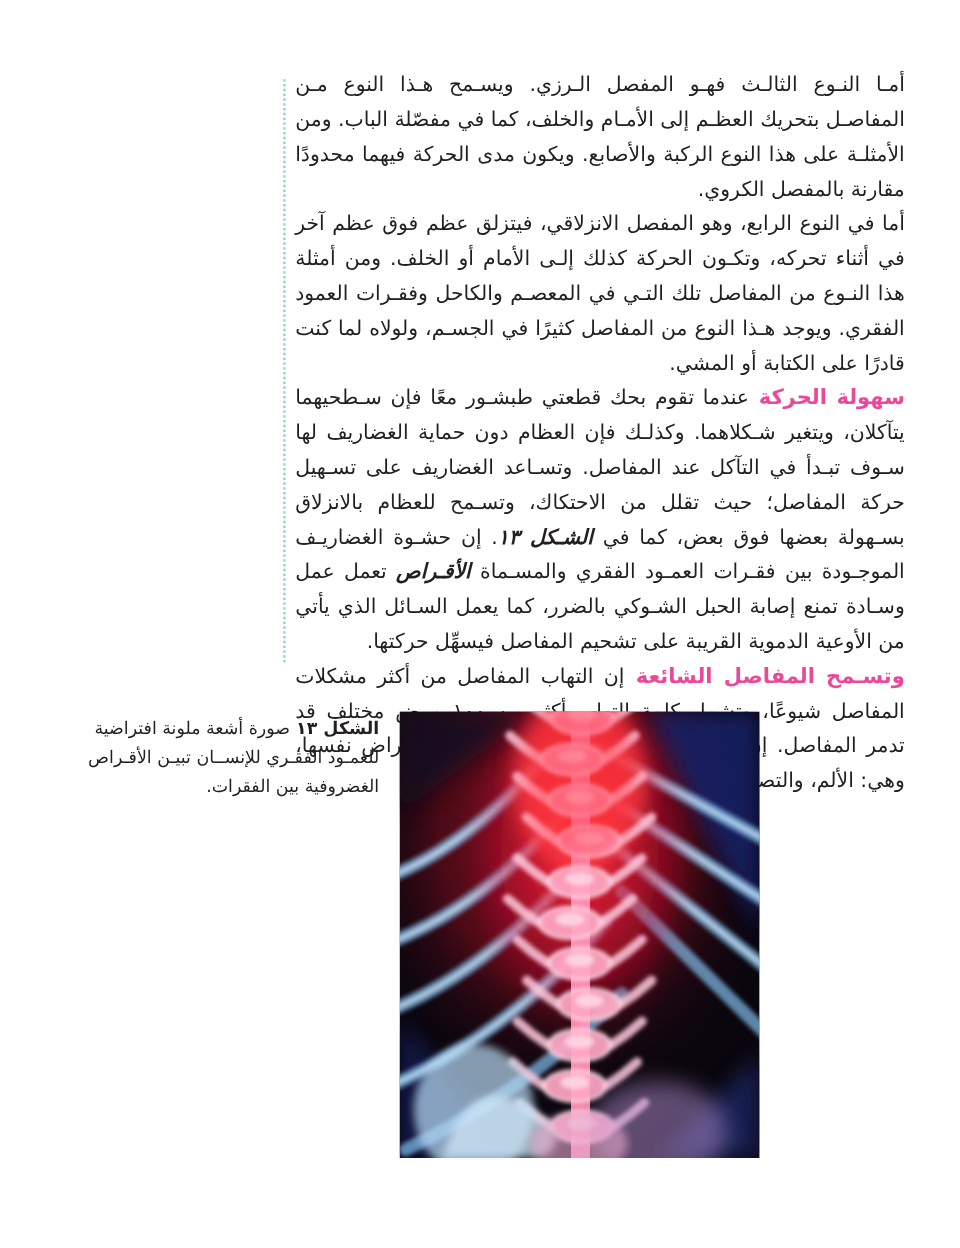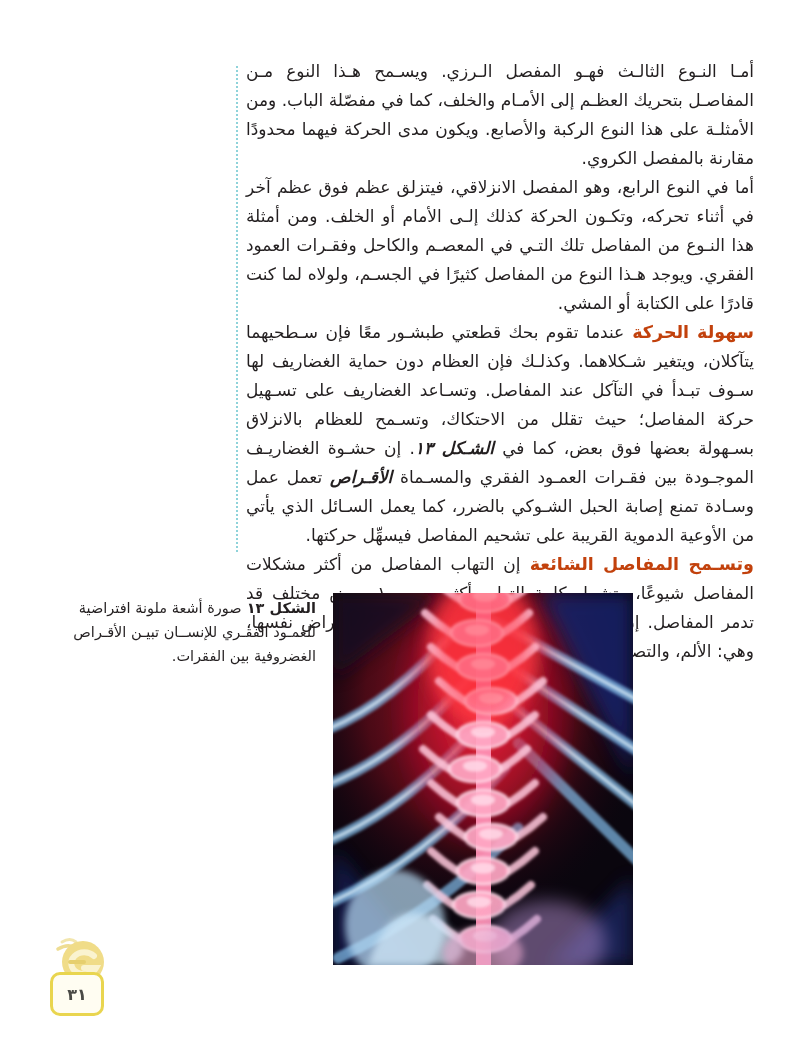--- a/index.html
+++ b/index.html
@@ -19,21 +19,21 @@
   
   .article{
     position:absolute;top:57px;right:46px;width:508px;
     direction:rtl;text-align:justify;
     color:#231f20;font-size:17px;line-height:29px;
     font-family:"DejaVu Sans", sans-serif;
   }
   .article p{margin:0;padding:0;}
   .run-body{font-weight:normal;}
   .run-bold{font-weight:bold;font-style:italic;}
-  .run-heading-red{color:#c2410c;font-weight:bold;font-size:17.5px;}
+  .run-heading-red{color:#ec4899;font-weight:bold;font-size:17.5px;}
 
   
   .caption{
     position:absolute;top:596px;left:38px;width:278px;
     direction:rtl;text-align:right;
     font-size:14.5px;line-height:24px;color:#231f20;
   }
   .caption .cap-label{font-weight:bold;}
 
   
@@ -149,24 +149,14 @@
 
       <ellipse cx="150" cy="55" rx="48" ry="70" fill="#ff2030" opacity="0.45" filter="url(#b10)"></ellipse>
 
       <ellipse cx="62" cy="332" rx="50" ry="55" fill="#b9dcf4" opacity="0.7" filter="url(#b4)"></ellipse>
       <path d="M 35 372 Q 58 298 108 330 Q 148 355 118 372 Z" fill="#cfe6f7" opacity="0.75" filter="url(#b4)"></path>
       <ellipse cx="215" cy="350" rx="58" ry="42" fill="#b48fd0" opacity="0.5" filter="url(#b10)"></ellipse>
       <ellipse cx="150" cy="360" rx="40" ry="26" fill="#e9a8cd" opacity="0.6" filter="url(#b4)"></ellipse>
     </svg>
   </div>
 
-  <div class="page-logo">
-    <svg width="72" height="90" viewBox="0 0 72 90" xmlns="http://www.w3.org/2000/svg">
-      <path d="M 18 8 q 8 -5 14 0" stroke="#f2e6ad" stroke-width="3" fill="none" stroke-linecap="round"></path>
-      <path d="M 14 15 q 10 -6 18 -1" stroke="#eedd92" stroke-width="3.5" fill="none" stroke-linecap="round"></path>
-      <circle cx="39" cy="28" r="21" fill="#f0dc88"></circle>
-      <path d="M 50 22 a 13 11 0 1 0 2 12 l -12 0" stroke="#faf3cf" stroke-width="6" fill="none" stroke-linecap="round"></path>
-      <rect x="24" y="26" width="18" height="4" fill="#e6cf6e" rx="2"></rect>
-    </svg>
-    <div class="page-number">٣١</div>
-  </div>
 
 </div>
 
 </body></html>

